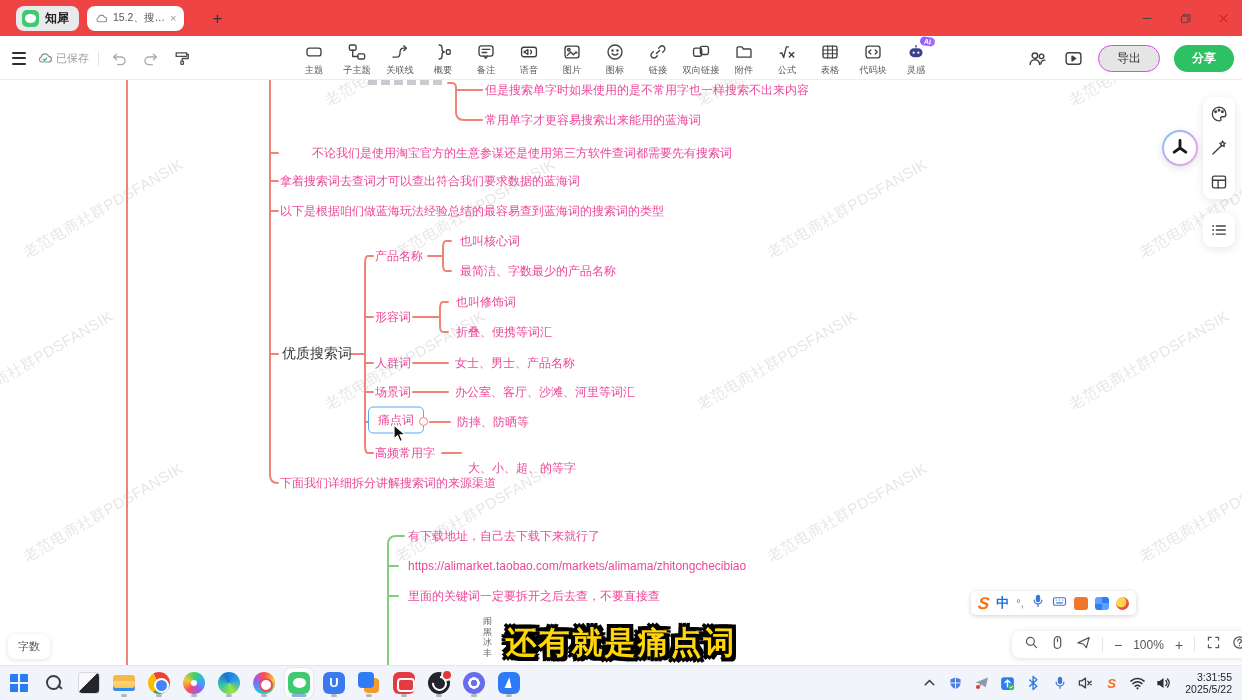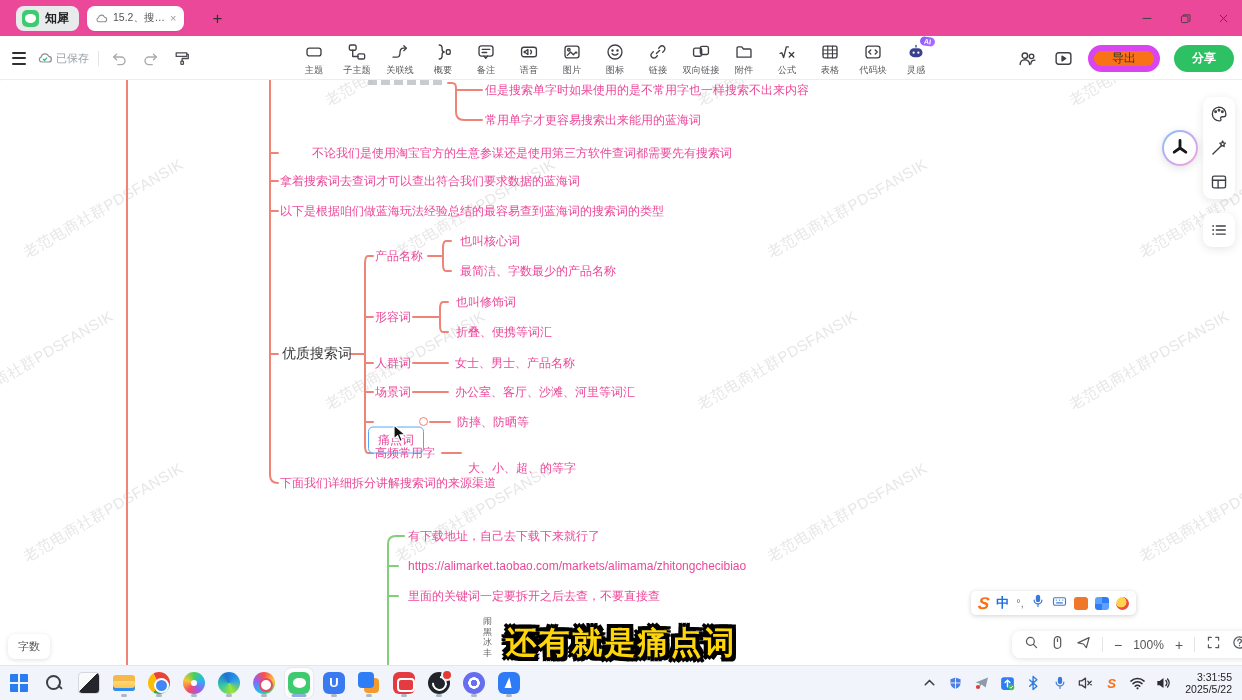--- a/index.html
+++ b/index.html
@@ -1,21 +1,21 @@
 <!DOCTYPE html>
 <html><head>
 <meta charset="utf-8">
 <style>
   *{margin:0;padding:0;box-sizing:border-box;}
   html,body{width:1242px;height:700px;overflow:hidden;}
   body{font-family:"Liberation Sans","DejaVu Sans",sans-serif;background:#fff;}
   .screen{position:relative;width:1242px;height:700px;overflow:hidden;background:#fff;}
 
   
-  .titlebar{position:absolute;left:0;top:0;width:100%;height:36px;background:#ec4899;display:flex;align-items:center;}
+  .titlebar{position:absolute;left:0;top:0;width:100%;height:36px;background:#ef4444;display:flex;align-items:center;}
   .app-chip{display:flex;align-items:center;gap:6px;background:#e9eaec;border-radius:8px;height:25px;padding:0 10px 0 6px;margin-left:16px;}
   .app-logo{width:17px;height:17px;background:#3ecb70;border-radius:5px;position:relative;}
   .app-logo::after{content:"";position:absolute;left:3px;top:4px;width:11px;height:9px;background:#fff;border-radius:45% 45% 50% 50%;}
   .app-name{font-size:12px;font-weight:bold;color:#222;}
   .tab{display:flex;align-items:center;gap:5px;background:#fff;border-radius:8px;height:25px;padding:0 8px;margin-left:8px;box-shadow:0 1px 2px rgba(0,0,0,.08);}
   .tab-title{font-size:10.5px;color:#555;max-width:52px;overflow:hidden;white-space:nowrap;text-overflow:ellipsis;}
   .tab-close{font-size:11px;color:#999;line-height:1;}
   .new-tab{font-size:17px;color:#333;margin-left:28px;line-height:1;}
   .win-controls{position:absolute;right:0;top:0;height:36px;display:flex;}
   .win-btn{width:38px;height:36px;display:flex;align-items:center;justify-content:center;color:#444;}
@@ -28,21 +28,21 @@
   .saved{display:flex;align-items:center;gap:3px;font-size:11px;color:#9aa0a6;}
   .v-div{width:1px;height:15px;background:#e4e4e4;}
   .tb-ic{display:flex;align-items:center;justify-content:center;width:22px;height:22px;}
   .tools{position:absolute;left:292px;top:5px;display:flex;}
   .tool{width:43px;display:flex;flex-direction:column;align-items:center;position:relative;padding-top:2px;}
   .tool .ticon{height:18px;display:flex;align-items:center;justify-content:center;}
   .tool .tlabel{font-size:10px;color:#56585c;margin-top:2px;white-space:nowrap;transform:scale(.92);}
   .ai-badge{position:absolute;top:-4px;right:2px;background:linear-gradient(120deg,#8a5bff,#b06cff);color:#fff;font-size:7px;font-weight:bold;padding:1px 4px;border-radius:6px;transform:rotate(8deg);}
   .tb-right{position:absolute;right:8px;top:0;height:44px;display:flex;align-items:center;gap:14px;}
   .pill{height:27px;border-radius:15px;display:flex;align-items:center;justify-content:center;font-size:12px;padding:0 18px;}
-  .pill.export{border:6px solid #d946ef;color:#333;background:#f97316;}
+  .pill.export{border:1px solid #d946ef;color:#333;background:#e5e5e5;}
   .pill.share{background:#2ec163;color:#fff;font-weight:bold;border:none;}
 
   
   .canvas{position:absolute;left:0;top:80px;width:1242px;height:585px;background:#fff;overflow:hidden;}
   .wm{position:absolute;font-size:15px;letter-spacing:.5px;color:#c8c8c8;opacity:.45;white-space:nowrap;transform:rotate(-30deg);transform-origin:left top;pointer-events:none;}
   .map-svg{position:absolute;left:0;top:0;}
   .node{position:absolute;transform:translateY(-50%);font-size:12px;color:#ec4899;white-space:nowrap;z-index:2;}
   .node.big{font-size:14px;color:#3a3a3a;}
   .node.selected{border:1.6px solid #58a6f5;border-radius:5px;background:#fff;padding:4px 9px;transform:translateY(-50%);}
   .collapse-dot{position:absolute;width:9px;height:9px;border:1.5px solid #ee8478;border-radius:50%;background:#fff;z-index:3;}
@@ -412,21 +412,21 @@
         <div class="node" style="left: 375px; top: 176px;">产品名称</div>
         <div class="node" style="left: 460px; top: 161px;">也叫核心词</div>
         <div class="node" style="left: 460px; top: 191px;">最简洁、字数最少的产品名称</div>
         <div class="node" style="left: 375px; top: 237px;">形容词</div>
         <div class="node" style="left: 456px; top: 222px;">也叫修饰词</div>
         <div class="node" style="left: 456px; top: 252px; text-align: center;">折叠、便携等词汇</div>
         <div class="node" style="left: 375px; top: 283px;">人群词</div>
         <div class="node" style="left: 455px; top: 283px;">女士、男士、产品名称</div>
         <div class="node" style="left: 375px; top: 312px;">场景词</div>
         <div class="node" style="left: 455px; top: 312px;">办公室、客厅、沙滩、河里等词汇</div>
-        <div class="node selected" style="left: 368px; top: 360px;">痛点词</div>
+        <div class="node selected" style="left: 368px; top: 340px;">痛点词</div>
         <div class="node" style="left: 457px; top: 342px;">防摔、防晒等</div>
         <div class="node" style="left: 375px; top: 373px;">高频常用字</div>
         <div class="node" style="left: 468px; top: 373px; margin-top: 15px;">大、小、超、的等字</div>
         <div class="node" style="left: 280px; top: 403px;">下面我们详细拆分讲解搜索词的来源渠道</div>
         <div class="node" style="left: 408px; top: 456px;">有下载地址，自己去下载下来就行了</div>
         <div class="node" style="left: 408px; top: 486px;">https://alimarket.taobao.com/markets/alimama/zhitongchecibiao</div>
         <div class="node" style="left: 408px; top: 516px;">里面的关键词一定要拆开之后去查，不要直接查</div>
       </div>
     <span class="collapse-dot" style="left:419px;top:337px;"></span>
     <div class="fragment" id="fragment-node">

